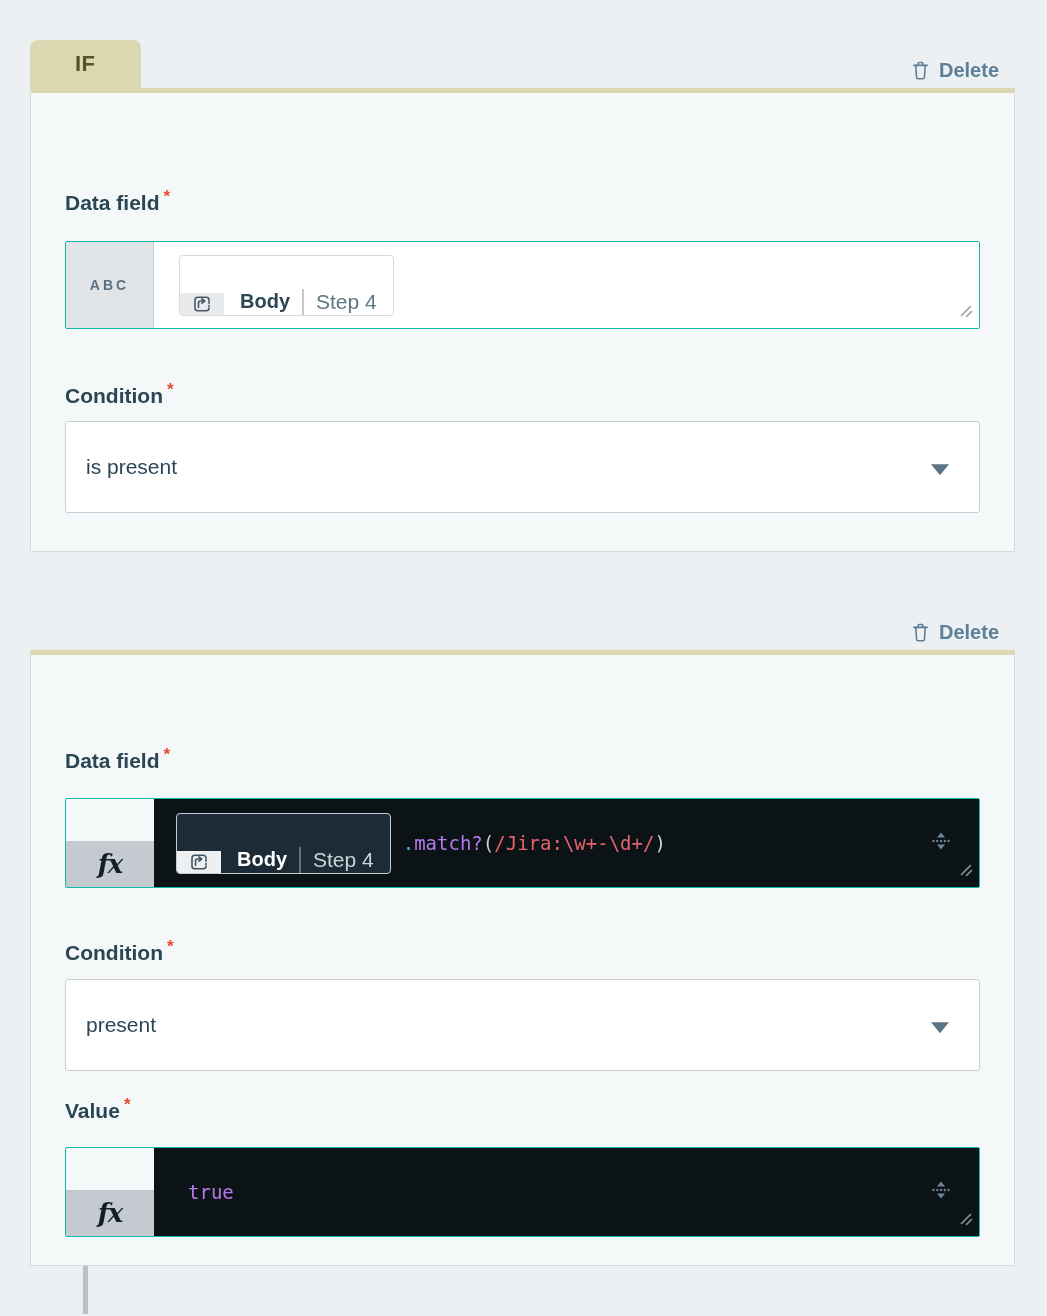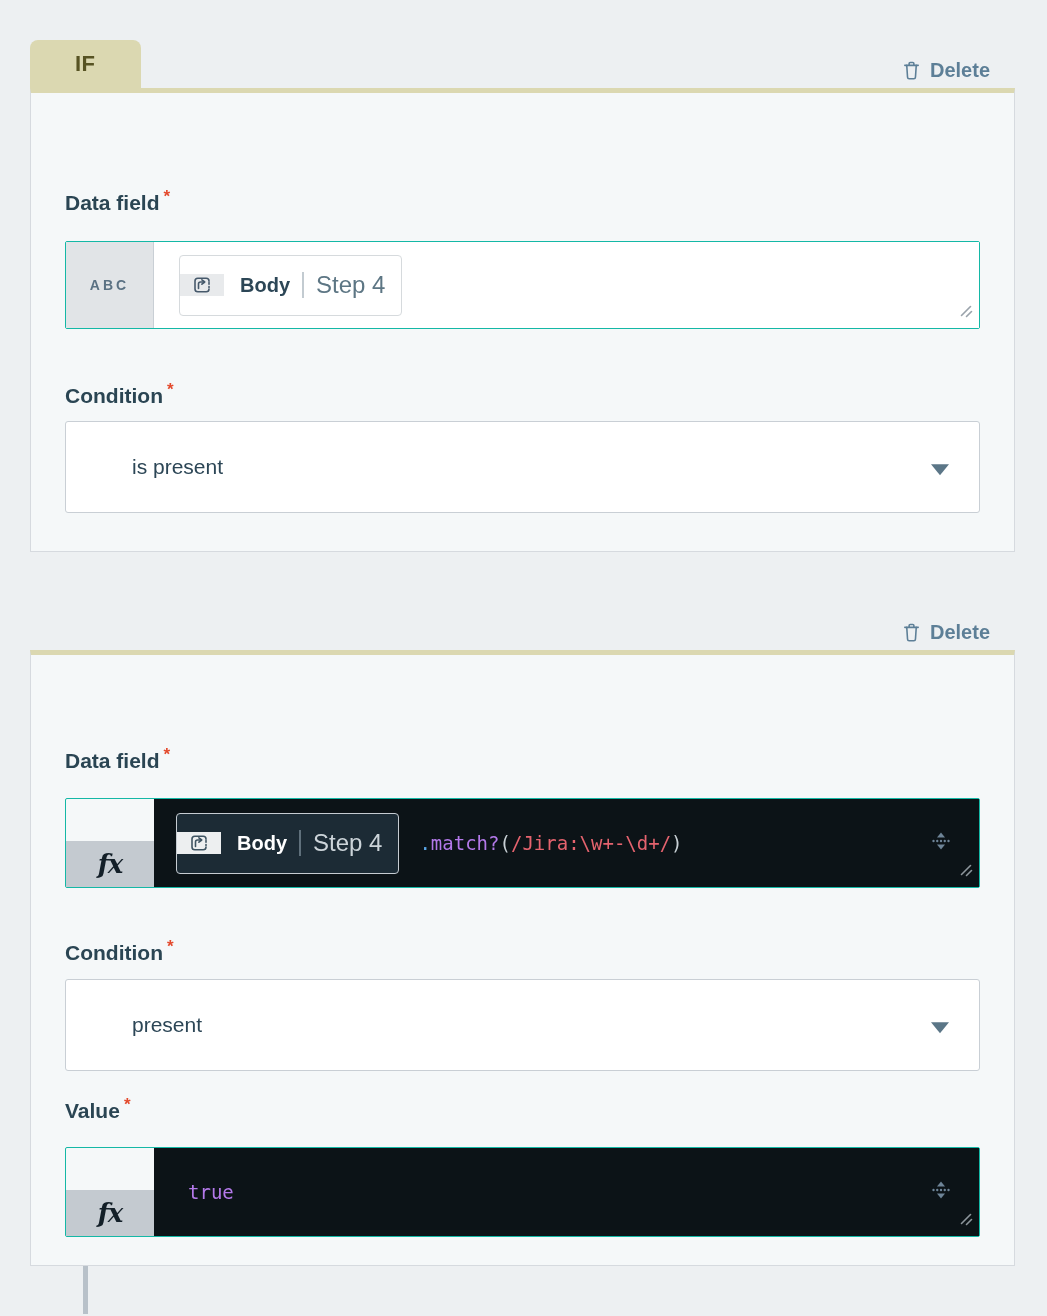--- a/index.html
+++ b/index.html
@@ -15,21 +15,21 @@
   .block-and { margin-top:50px; }
 
   .block-header { position:relative; height:48px; }
   .tab {
     display:inline-flex; align-items:center; justify-content:center;
     height:48px; padding:0 45px;
     background:#dbd8b1; border-radius:8px 8px 0 0;
     color:#575323; font-size:22px; font-weight:700; letter-spacing:.5px;
   }
   .delete-btn {
-    position:absolute; right:25px; bottom:6px;
+    position:absolute; right:16px; bottom:6px;
     display:flex; align-items:center; gap:9px;
     background:none; border:none; cursor:pointer;
     color:#5d7f97; font-family:"Liberation Sans", sans-serif;
     font-size:20px; font-weight:700;
   }
   .delete-btn svg { display:block; }
 
   .panel {
     background:#f5f8f9;
     border:1px solid #d6dadf;
@@ -55,48 +55,48 @@
   .mode-abc span { font-size:14px; font-weight:700; letter-spacing:3px; color:#5a7183; }
   .mode-fx  { background:#c4cad0; border-right:none;margin-top:42px; }
   .fx-glyph { font-family:"DejaVu Serif", serif; font-style:italic; font-weight:700;
               font-size:26px; color:#131f28; letter-spacing:-1px; }
   .input-body {
     flex:1; display:flex; align-items:center; position:relative;
   }
   .body-light { background:#ffffff; padding-left:25px; }
   .body-dark  { background:#0c1317; padding-left:22px; }
 
-  .chip { display:flex; align-items:center; height:61px; border-radius:4px; overflow:hidden; cursor:pointer; }
+  .chip { display:flex; align-items:flex-end; height:61px; border-radius:4px; overflow:hidden; cursor:pointer; }
   .chip-light { border:1px solid #d6dadd; background:#ffffff; }
   .chip-dark  { border:1px solid #c6ccd2; background:#1c2b35; }
   .chip-iconbox { width:44px; display:flex; align-items:center; justify-content:center; }
   .chip-light .chip-iconbox { background:#e8eaec; }
   .chip-dark  .chip-iconbox { background:#edeff0; }
   .chip-text { display:flex; align-items:center; gap:12px; padding:0 16px; }
   .chip-name { font-size:20px; font-weight:700; }
   .chip-light .chip-name { color:#2c4656; }
   .chip-dark  .chip-name { color:#ffffff; }
   .chip-sep { width:2px; height:26px; }
   .chip-light .chip-sep { background:#c3cbd1; }
   .chip-dark  .chip-sep { background:#5f707b; }
-  .chip-step { font-size:24px; }
+  .chip-step { font-size:21px; }
   .chip-light .chip-step { color:#5d7684; }
   .chip-dark  .chip-step { color:#ccd4d9; }
 
-  .code { font-family:"DejaVu Sans Mono", monospace; font-size:19px; margin-left:20px; white-space:pre; }
+  .code { font-family:"DejaVu Sans Mono", monospace; font-size:19px; margin-left:12px; white-space:pre; }
   .code-solo { margin-left:12px; }
 
   .stepper { position:absolute; right:26px; top:50%; transform:translateY(-50%); }
   .resize-handle { position:absolute; right:5px; bottom:5px; }
 
   .select-box {
     height:92px; width:100%; background:#ffffff;
     border:1px solid #c9cfd5; border-radius:3px;
     display:flex; align-items:center; position:relative;
-    padding-left:66px; cursor:pointer;
+    padding-left:20px; cursor:pointer;
   }
   .select-box .value { font-size:21px; color:#2c4656; }
   .caret {
     position:absolute; right:30px; top:50%; transform:translateY(-25%);
     width:0; height:0;
     border-left:9px solid transparent; border-right:9px solid transparent;
     border-top:11px solid #5b7687;
   }
 
   .mt24 { margin-top:24px; }

